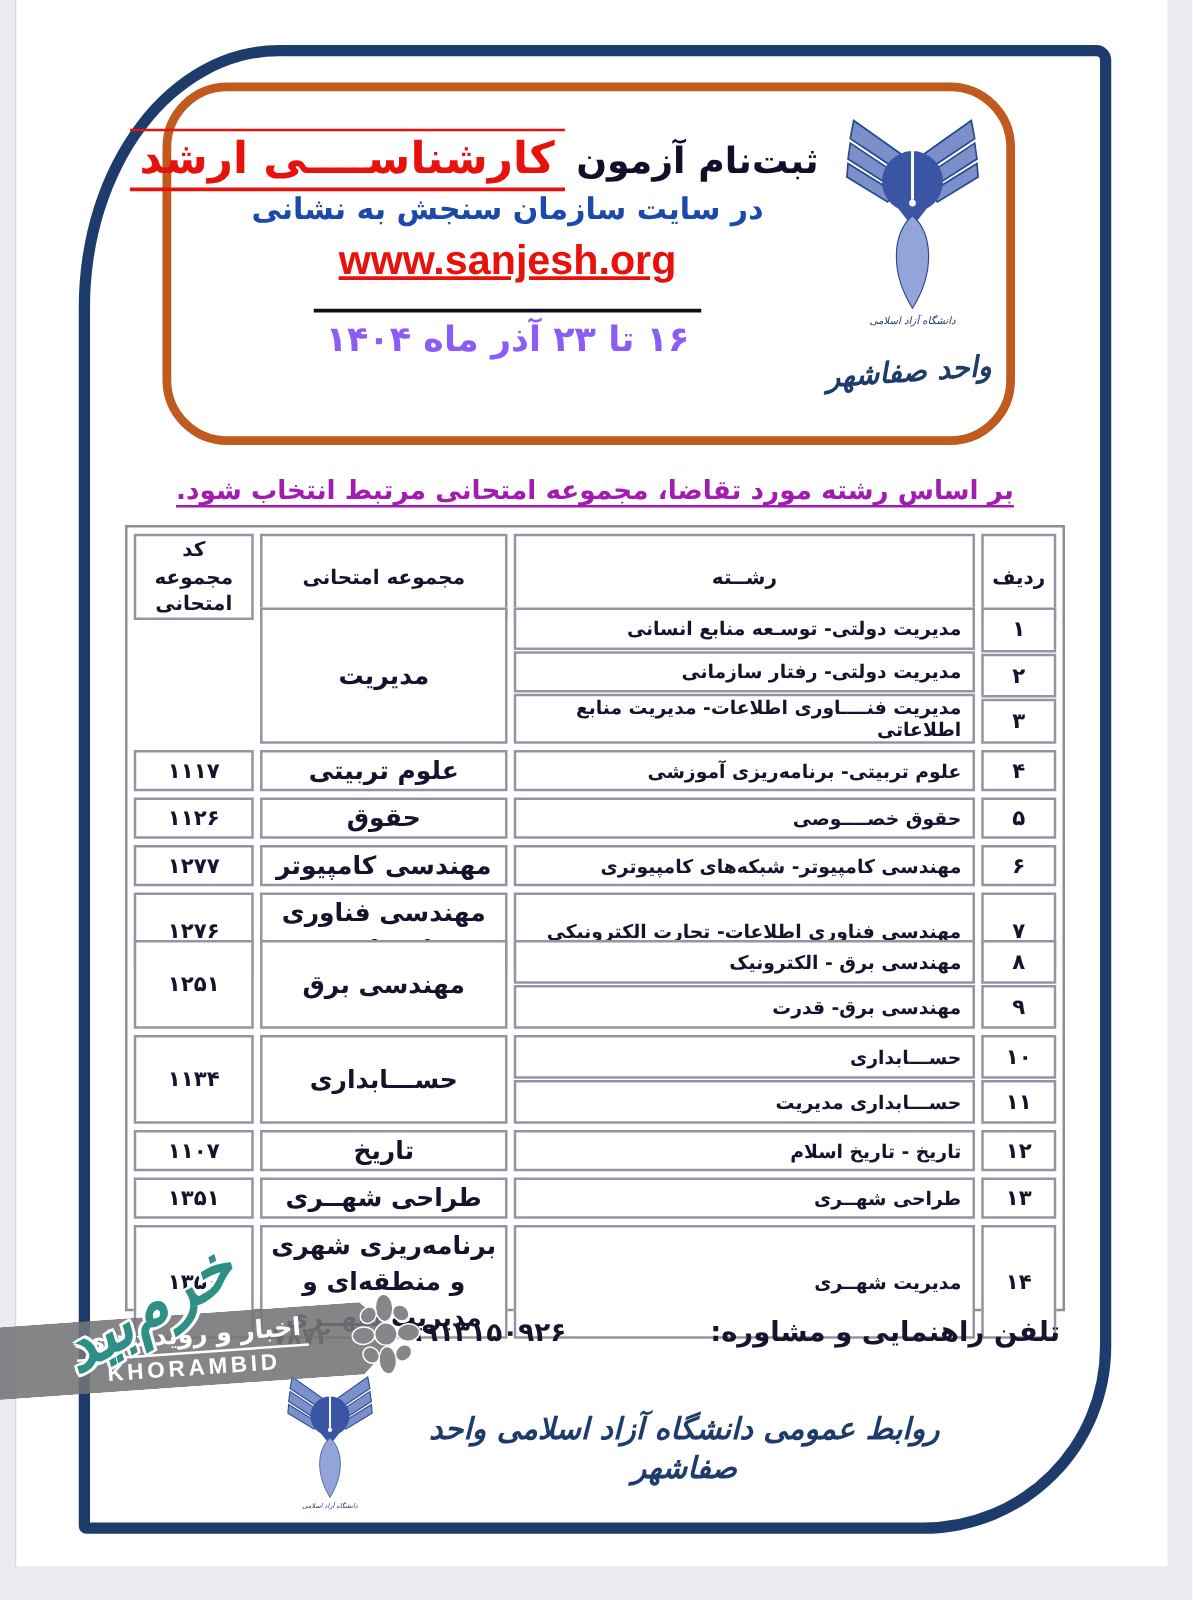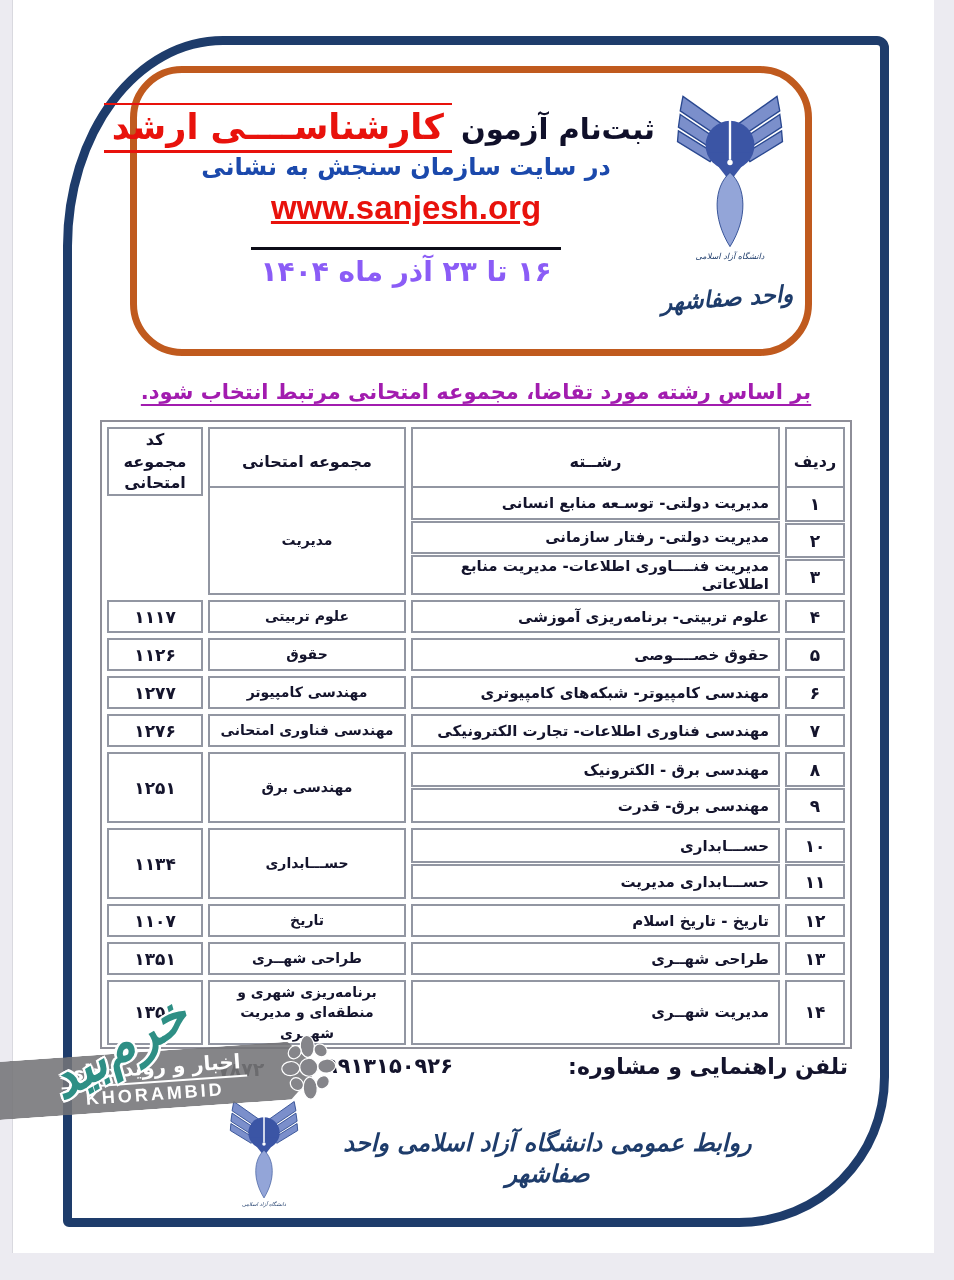--- a/index.html
+++ b/index.html
@@ -67,21 +67,21 @@
   .stack{ display:flex; flex-direction:column; gap:1px;}
   .stack .cell{ flex:1;}
   .cell{
     box-sizing:border-box; border:2px solid #9296a2; background:#fff;
     display:flex; align-items:center; justify-content:center;
     font-weight:bold; color:#14142c;
   }
   .cell.field{ justify-content:flex-start; padding:0 9px; font-size:15px; text-align:right;}
   .cell.num{ font-size:17px;}
   .cell.code{ font-size:17px; letter-spacing:1px;}
-  .cell.group{ font-size:14px; text-align:center; padding:0 4px; line-height:1.45;}
+  .cell.group{ font-size:20px; text-align:center; padding:0 4px; line-height:1.45;}
   .cell.th{ font-size:16px; text-align:center; line-height:1.35; padding:0 10px;}
   
   .phone-row{ position:absolute; left:100px; top:1050px; width:752px; height:40px; direction:rtl; color:#14142c;}
   .phone-label{ position:absolute; right:4px; top:4px; font-size:22px; font-weight:bold;}
   .phone-number{ position:absolute; left:212px; top:4px; font-size:21px; font-weight:bold; letter-spacing:1px;}
   .phone-fragment{ position:absolute; left:118px; top:8px; font-size:19px; font-weight:bold; color:#2b2b2b;}
   
   .credit{
     position:absolute; left:315px; top:1128px; width:465px; text-align:center;
     direction:rtl; color:#1e3c6b; font-size:24px; font-weight:bold; font-style:italic;

